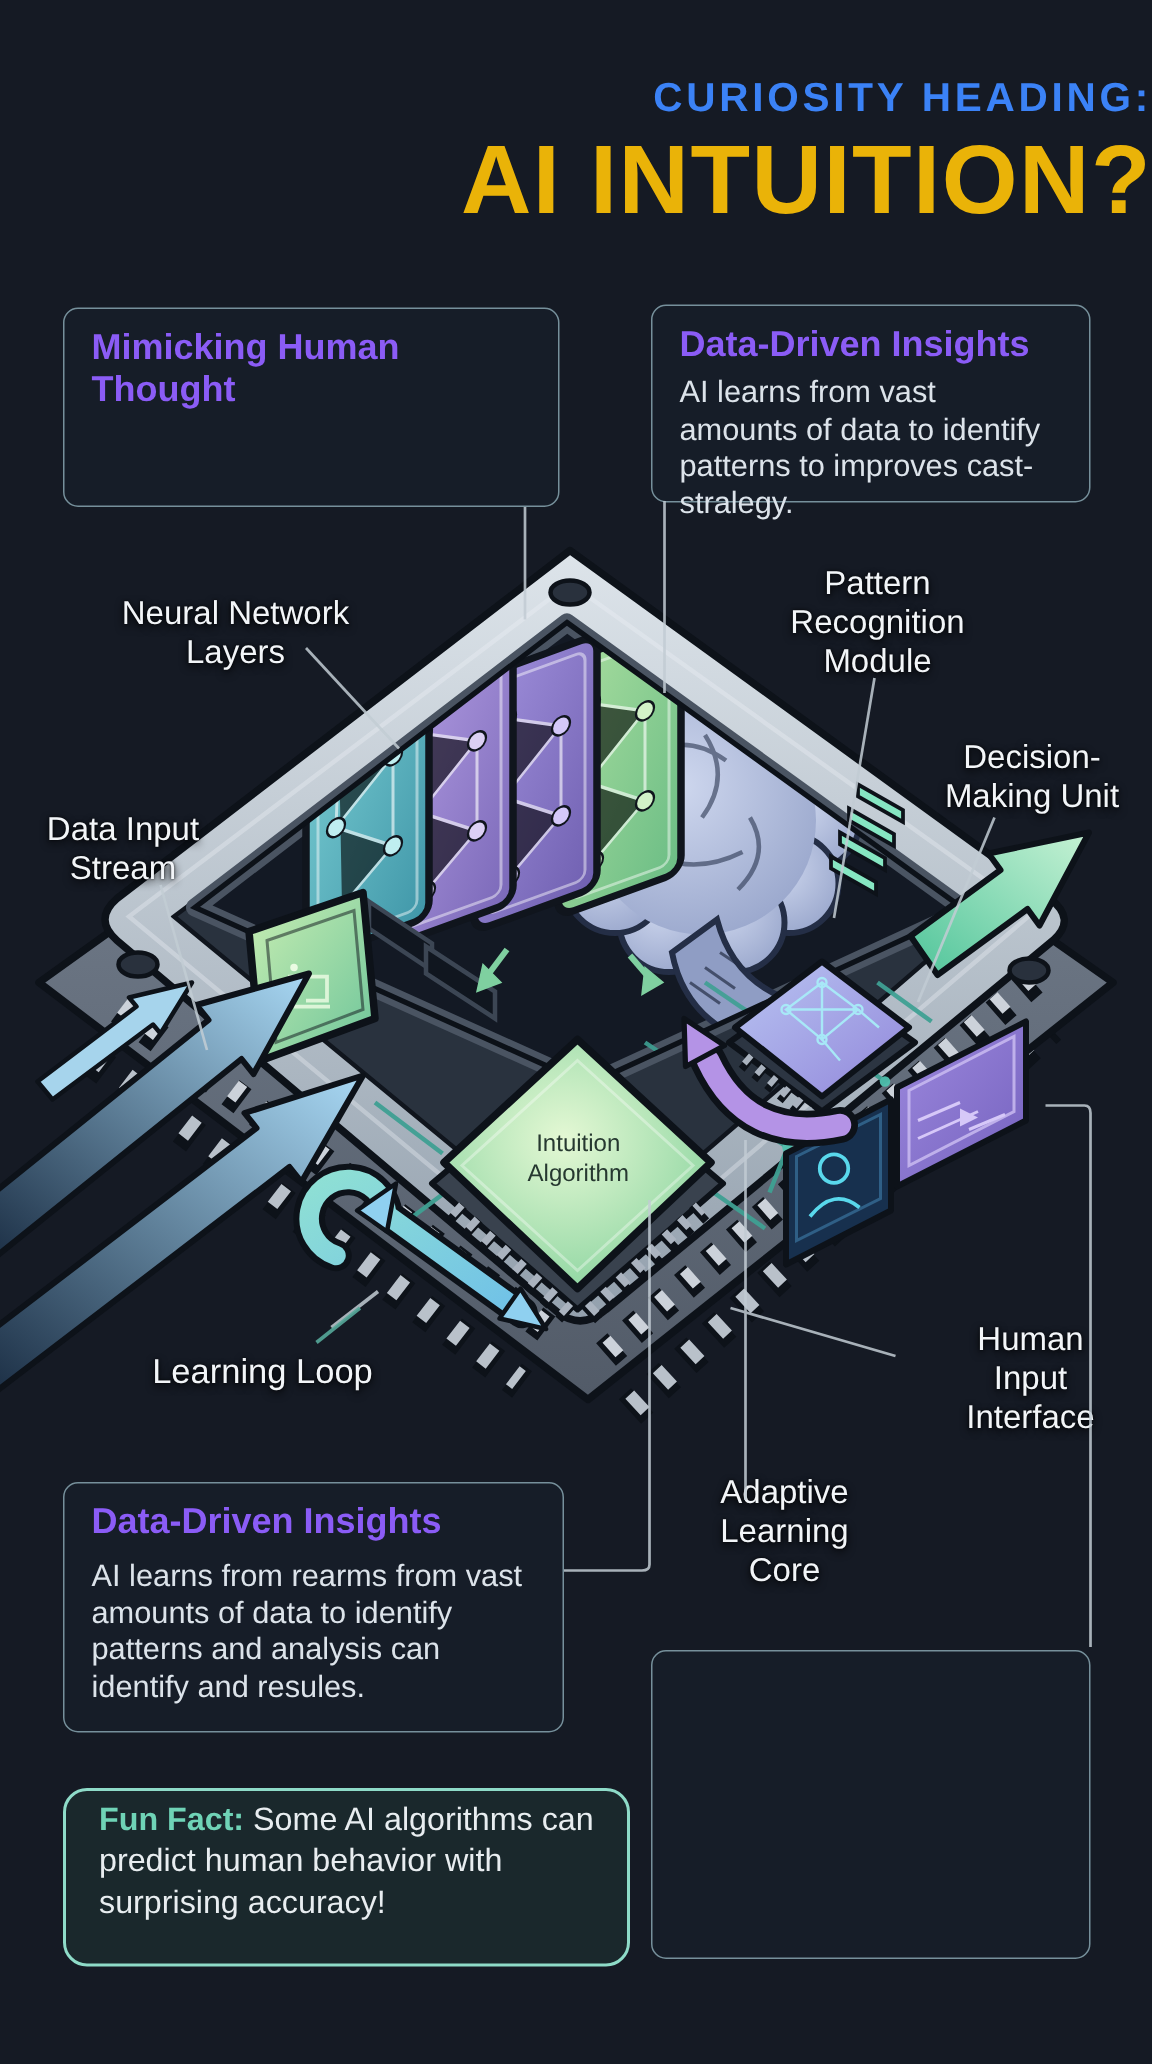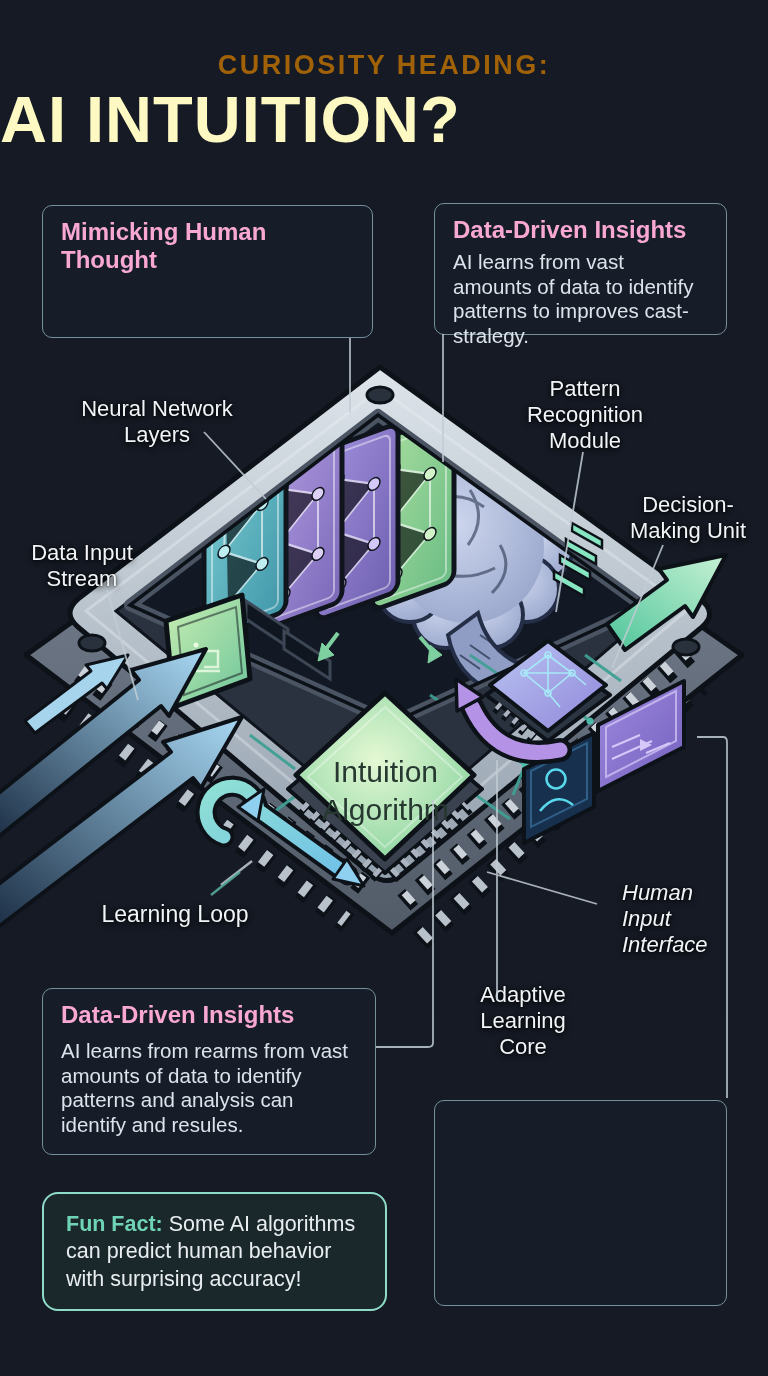--- a/index.html
+++ b/index.html
@@ -2,61 +2,61 @@
 <html><head>
 <meta charset="utf-8">
 <style>
   html,body{margin:0;padding:0;}
   body{
     width:768px;height:1376px;position:relative;overflow:hidden;
     background:#151a24;
     font-family:"Liberation Sans",sans-serif;
   }
   .eyebrow{
-    position:absolute;top:50px;left:0;width:768px;text-align:center;
-    color:#a16207;font-size:27px;font-weight:bold;letter-spacing:2.5px;z-index:3;
+    position:absolute;top:50px;left:0;width:768px;text-align:right;
+    color:#3b82f6;font-size:27px;font-weight:bold;letter-spacing:2.5px;z-index:3;
   }
   .title{
-    position:absolute;top:82px;left:0;width:768px;text-align:left;
-    color:#fef9c3;font-size:65px;font-weight:bold;letter-spacing:1px;z-index:3;
+    position:absolute;top:82px;left:0;width:768px;text-align:right;
+    color:#eab308;font-size:65px;font-weight:bold;letter-spacing:1px;z-index:3;
   }
   .card{
     position:absolute;background:#161d28;border:1.5px solid #76909b;border-radius:10px;
     padding:12px 18px;box-sizing:border-box;z-index:5;
   }
-  .card h2{margin:0 0 6px;font-size:24px;color:#f9a8d4;font-weight:bold;}
+  .card h2{margin:0 0 6px;font-size:24px;color:#8b5cf6;font-weight:bold;}
   .card p{margin:0;font-size:20.5px;line-height:1.2;color:#dce3ea;}
   .card.tl{left:42px;top:205px;width:331px;height:133px;}
   .card.tr{left:434px;top:203px;width:293px;height:132px;}
   .card.bl{left:42px;top:988px;width:334px;height:167px;}
   .card.bl h2{margin-bottom:10px;}
   .card.br{left:434px;top:1100px;width:293px;height:206px;}
   .fun{
-    position:absolute;left:42px;top:1192px;width:345px;height:119px;box-sizing:border-box;
+    position:absolute;left:42px;top:1192px;width:378px;height:119px;box-sizing:border-box;
     background:#1a282c;border:2.5px solid #8edbc8;border-radius:16px;
-    padding:17px 22px;z-index:5;
+    padding:6px 22px;z-index:5;
   }
   .fun p{margin:0;font-size:21.5px;line-height:1.27;color:#e8edf0;}
   .fun .ff{color:#6fd3b6;font-weight:bold;}
   .diag{position:absolute;left:0;top:355px;z-index:1;}
   .overlay{position:absolute;left:0;top:0;z-index:6;pointer-events:none;}
   .diag-label{
     position:absolute;color:#f2f5f8;font-size:22px;line-height:1.18;
     text-align:center;white-space:pre-line;z-index:4;
     text-shadow:0 2px 6px rgba(0,0,0,.95),0 0 2px rgba(0,0,0,.8);
   }
   .lbl-neural{left:52px;top:396px;width:210px;text-align:center;}
   .lbl-pattern{left:500px;top:376px;width:170px;}
   .lbl-decision{left:608px;top:492px;width:160px;}
   .lbl-datain{left:12px;top:540px;width:140px;}
   .lbl-feedback{left:90px;top:901px;width:170px;font-size:23px;}
-  .lbl-human{left:622px;top:880px;width:130px;text-align:left;font-style:italic;}
+  .lbl-human{left:622px;top:880px;width:130px;text-align:center;}
   .lbl-adaptive{left:448px;top:982px;width:150px;text-align:center;}
   .lbl-intuition{
-    left:308px;top:753px;width:155px;color:#263830;font-size:30px;line-height:1.25;
+    left:308px;top:753px;width:155px;color:#263830;font-size:16px;line-height:1.25;
     text-shadow:none;z-index:4;
   }
 </style>
 </head>
 <body>
 
 <div class="eyebrow">CURIOSITY HEADING:</div>
 <div class="title">AI INTUITION?</div>
 
 <svg class="diag" width="768" height="625" viewBox="0 0 768 625">

